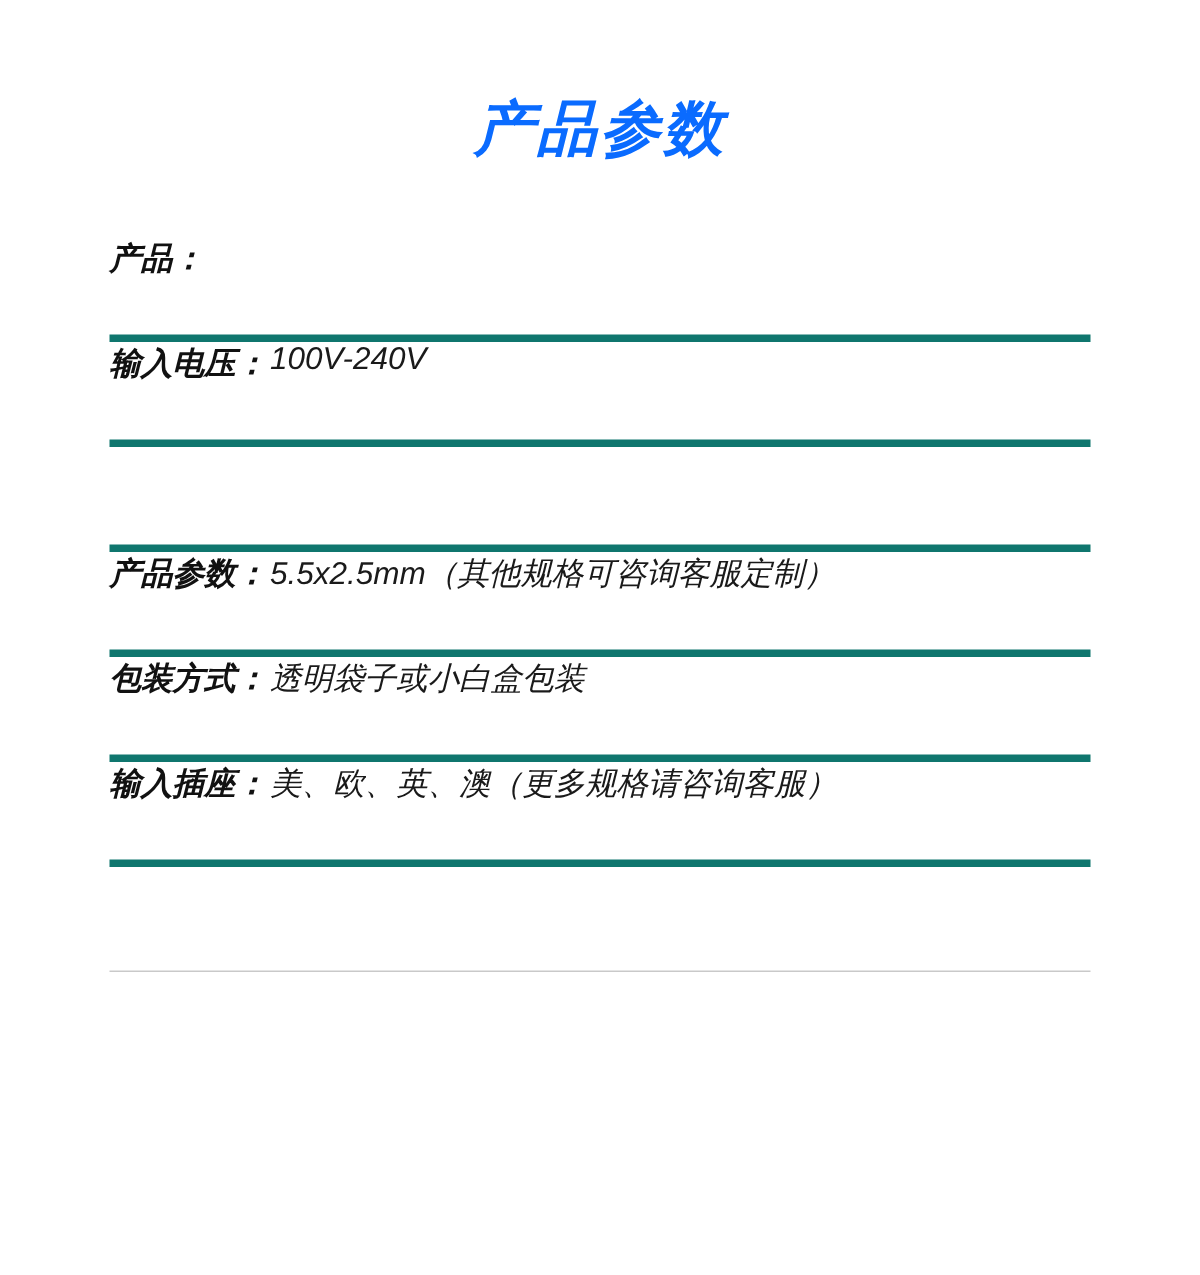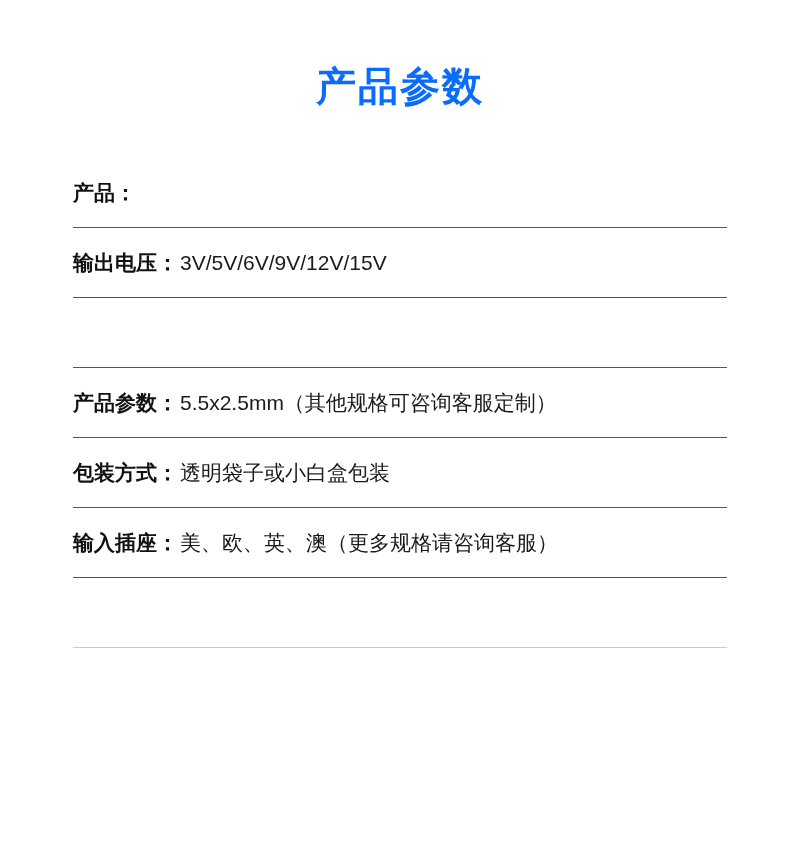--- a/index.html
+++ b/index.html
@@ -12,40 +12,40 @@
     height: 850px;
     background: #ffffff;
     font-family: "Liberation Sans", "DejaVu Sans", sans-serif;
     overflow: hidden;
   }
   .page {
     position: relative;
     width: 800px;
     height: 850px;
     box-sizing: border-box;
+    font-style: italic;
   }
   .title {
     text-align: center;
     color: #0a6bff;
     font-size: 40px;
     font-weight: bold;
     letter-spacing: 2px;
     padding-top: 62px;
     margin: 0 0 0 0;
     line-height: 1.2;
   }
   .spec-table {
     margin: 48px auto 0 auto;
     width: 654px;
   }
   .spec-row {
     display: flex;
-    align-items: center;
     height: 70px;
-    border-bottom: 1px solid #0f766e;
+    border-bottom: 5px solid #0f766e;
     box-sizing: border-box;
   }
   .spec-row:first-child {
     border-top: none;
   }
   .spec-label {
     font-size: 21px;
     font-weight: bold;
     color: #111111;
     white-space: nowrap;
@@ -71,25 +71,25 @@
 <div class="page">
 
   <h1 class="title" style="color: rgb(10, 107, 255);">产品参数</h1>
 
   <div class="spec-table">
 
     <div class="spec-row">
       <span class="spec-label">产品：</span>
     </div>
 
+    <div class="spec-row">
+      <span class="spec-label">输入电压：</span>
+      <span class="spec-value">100V-240V</span>
+    </div>
 
-    <div class="spec-row">
-      <span class="spec-label">输出电压：</span>
-      <span class="spec-value">3V/5V/6V/9V/12V/15V</span>
-    </div>
 
     <div class="spec-row">
     </div>
 
 
     <div class="spec-row">
       <span class="spec-label">产品参数：</span>
       <span class="spec-value">5.5x2.5mm（其他规格可咨询客服定制）</span>
     </div>
 

